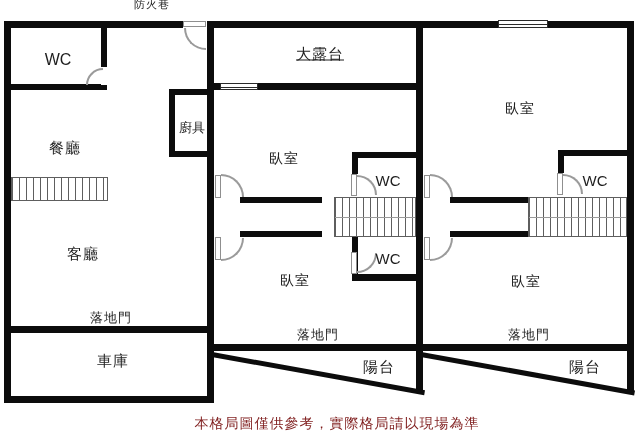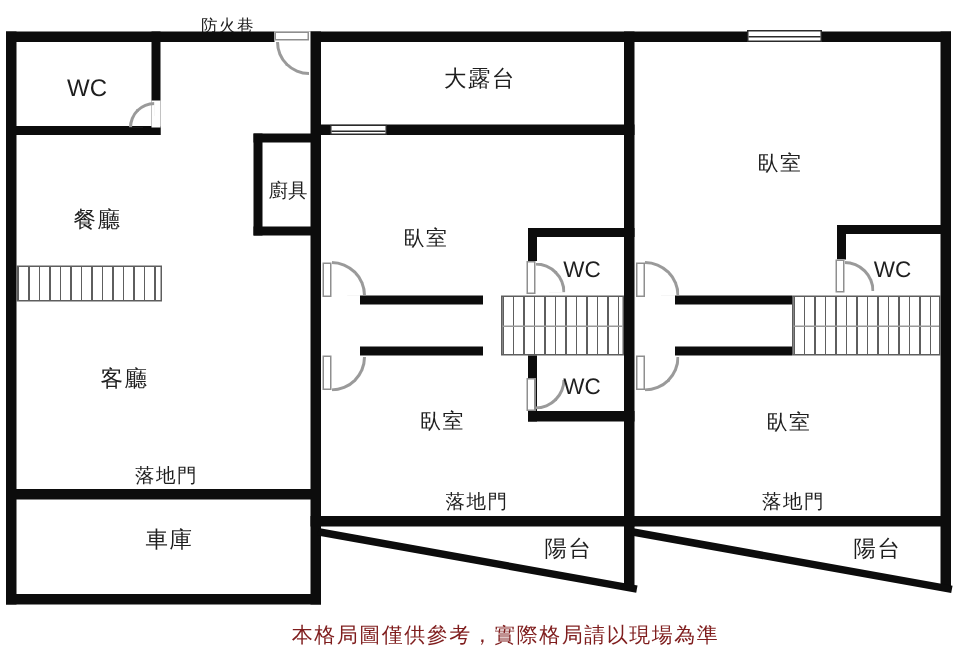--- a/index.html
+++ b/index.html
@@ -20,21 +20,21 @@
   .midline{position:absolute;left:0;right:0;top:50%;height:1px;background:#9a9a9a;}
   .window{position:absolute;box-sizing:border-box;background:#fff;border:1px solid #2a2a2a;}
   .window .pane{position:absolute;left:0;right:0;top:50%;height:1px;background:#2a2a2a;}
   .diag{position:absolute;height:5px;background:#0c0c0c;transform-origin:0 50%;}
 </style>
 </head>
 <body>
 
 <div id="plan">
 
-  <span class="lbl" style="left:152px;top:18px;font-size:11px;">防火巷</span>
+  <span class="lbl" style="left:152px;top:4px;font-size:11px;">防火巷</span>
 
   <div class="wall" style="left:4px;top:21px;width:630px;height:7px;"></div>
 
   <div class="wall" style="left:4px;top:21px;width:7px;height:382px;"></div>
   <div class="wall" style="left:4px;top:396px;width:210px;height:7px;"></div>
   <div class="wall" style="left:207px;top:21px;width:7px;height:382px;"></div>
 
   <div class="wall" style="left:101px;top:21px;width:6px;height:69px;"></div>
   <div class="wall" style="left:4px;top:84px;width:103px;height:6px;"></div>
   <div class="gap" style="left:101px;top:67px;width:6px;height:18px;"></div>
@@ -55,21 +55,21 @@
   <div class="stairs" style="left:11px;top:177px;width:97px;height:24px;"></div>
 
   <span class="lbl" style="left:83px;top:253px;font-size:15px;">客廳</span>
 
   <span class="lbl" style="left:111px;top:317px;font-size:13px;">落地門</span>
   <div class="wall" style="left:4px;top:326px;width:210px;height:7px;"></div>
   <span class="lbl" style="left:113px;top:360px;font-size:15px;">車庫</span>
 
   <div class="wall" style="left:416px;top:21px;width:7px;height:371px;"></div>
 
-  <span class="lbl" style="left:320px;top:53px;font-size:15px;">大露台</span>
+  <span class="lbl" style="left:320px;top:53px;font-size:15px;text-decoration:underline;">大露台</span>
   <div class="wall" style="left:214px;top:83px;width:209px;height:7px;"></div>
   <div class="window" style="left:220px;top:83px;width:38px;height:7px;">
       <div class="pane"></div>
     </div>
 
   <span class="lbl" style="left:284px;top:158px;font-size:14px;">臥室</span>
 
   <div class="wall" style="left:352px;top:152px;width:71px;height:6px;"></div>
   <div class="wall" style="left:352px;top:152px;width:6px;height:22px;"></div>
   <div class="leaf" style="left:351px;top:174px;width:6px;height:22px;"></div>

